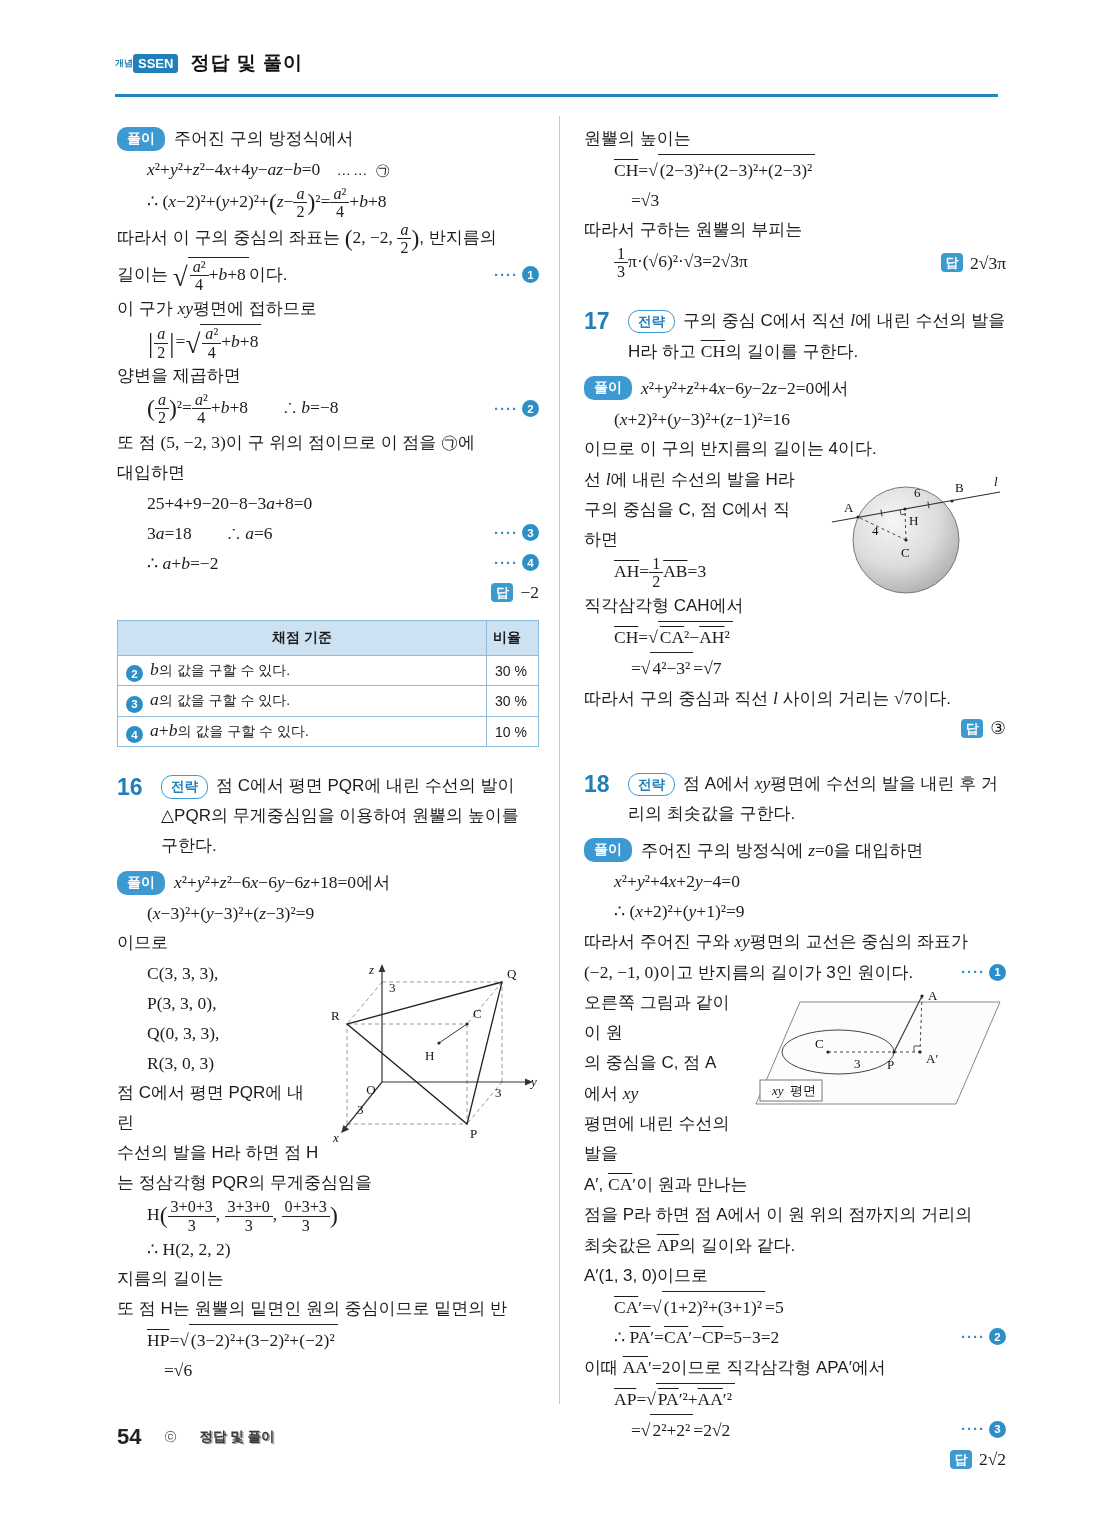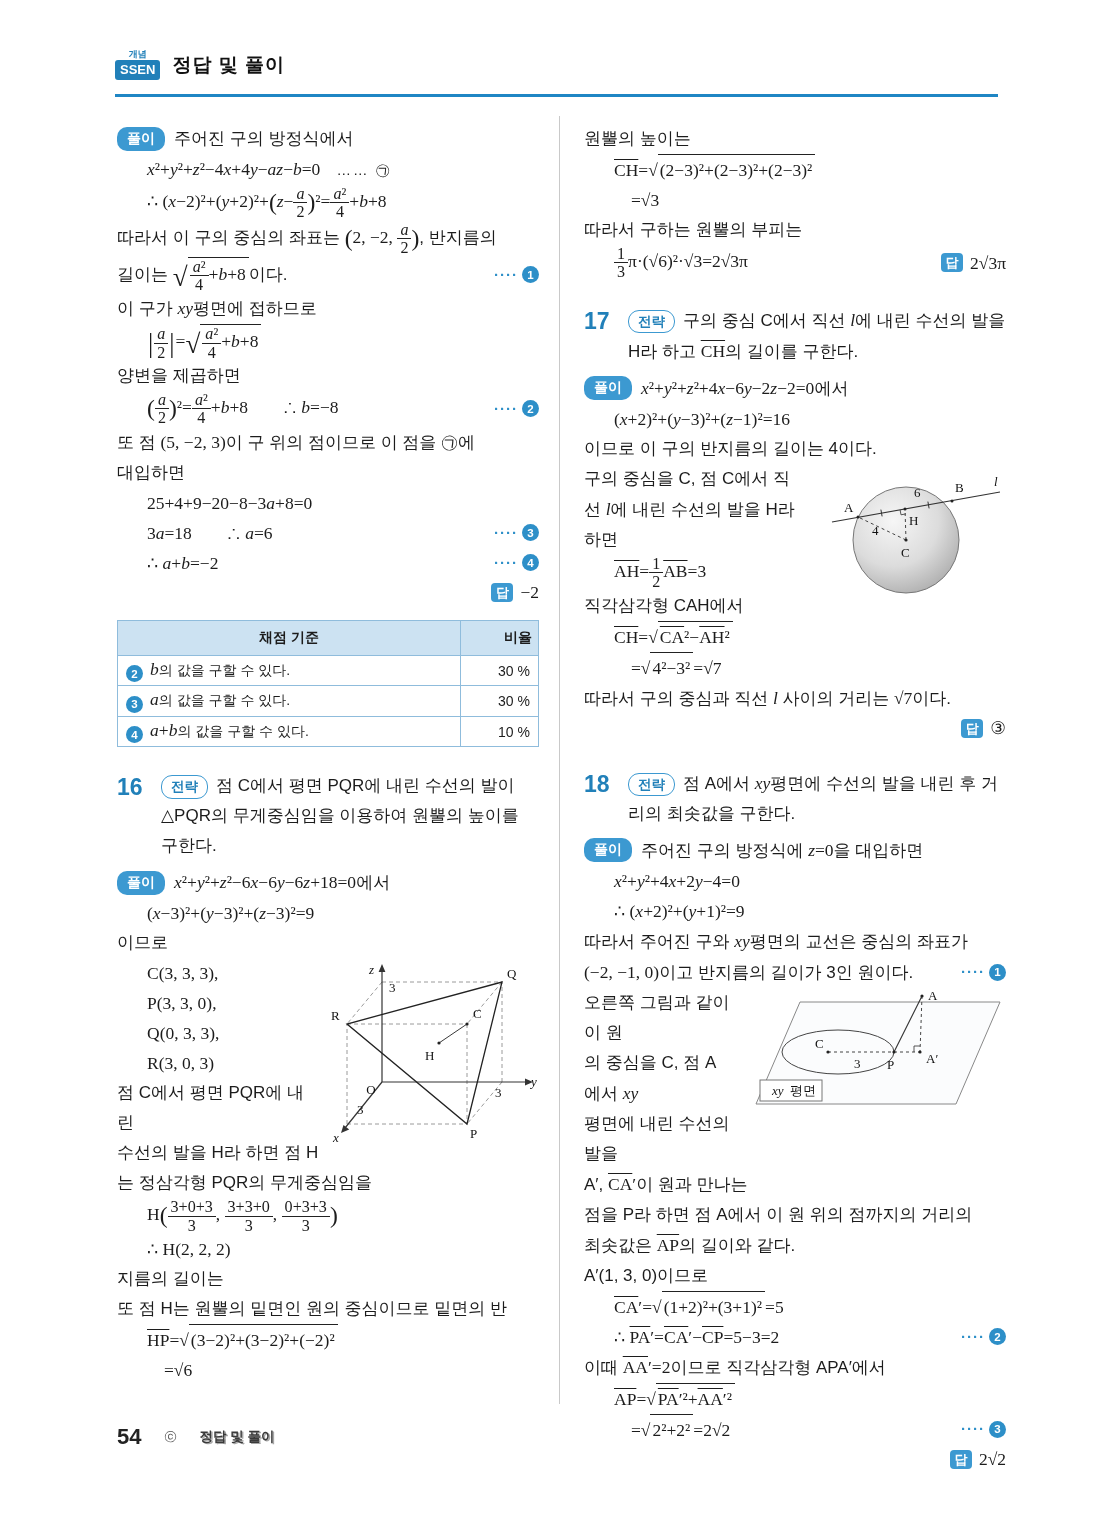--- a/index.html
+++ b/index.html
@@ -2,21 +2,21 @@
 <html><head>
 <meta charset="utf-8">
 <style>
   *{margin:0;padding:0;box-sizing:border-box}
   html,body{background:#fff}
   body{width:1114px;height:1521px;position:relative;font-family:"Liberation Sans","DejaVu Sans",sans-serif;color:#1c1c1c}
   .page{position:absolute;inset:0;background:#fff;overflow:hidden}
 
   
   .header{position:absolute;left:115px;top:50px;display:flex;align-items:center}
-  .logo{display:inline-flex;flex-direction:column;align-items:center;margin-right:12px}
+  .logo{display:inline-flex;flex-direction:row;align-items:center;margin-right:12px}
   .logo-top{font-size:9px;color:#2180b9;font-weight:bold;line-height:1}
   .logo-main{background:#2180b9;color:#fff;font-weight:bold;font-size:13px;padding:2px 5px;border-radius:3px;line-height:1.2;margin-top:1px}
   .header-title{font-size:19px;font-weight:bold;color:#111;letter-spacing:1px}
   .header-rule{position:absolute;left:115px;top:94px;width:883px;height:3px;background:#1f86c4}
   .col-divider{position:absolute;left:559px;top:116px;width:1px;height:1288px;background:#c9c9c9}
 
   
   .col{position:absolute;width:422px;font-size:17px}
   .col-left{left:117px;top:124px}
   .col-right{left:584px;top:124px}
@@ -52,21 +52,21 @@
   .dots{font-size:15px;letter-spacing:1px;color:#2d8fc8}
   .ansline{display:flex;justify-content:flex-end;align-items:center;gap:7px;min-height:30px}
   .ansval{font-size:17.5px}
   .ansgrp{margin-left:auto;display:inline-flex;align-items:center;gap:7px}
 
   
   .rubric{width:100%;border-collapse:collapse;margin:12px 0 4px;font-size:14px;font-family:"Liberation Sans",sans-serif}
   .rubric th{background:#cce2f2;border:1px solid #8fbcdc;padding:8px 6px;font-weight:bold;text-align:center}
   .rubric td{border:1px solid #8fbcdc;padding:3px 8px}
   .rubric .crit .cnum{margin-right:7px;vertical-align:-3px}
-  .rubric .pct{text-align:right;width:78px}
+  .rubric .pct{text-align:left;width:52px}
 
   
   .fig{float:right;margin:0 0 4px 8px}
   .fig16{margin-top:-4px}
   .fig text{font-family:"Liberation Serif","DejaVu Serif",serif;font-size:13px;fill:#111}
   .fig .it{font-style:italic}
 
   
   .footer{position:absolute;left:117px;top:1424px;display:flex;align-items:center;gap:23px}
   .pageno{font-size:22px;font-weight:bold;font-family:"Liberation Sans",sans-serif;color:#222}
@@ -290,22 +290,22 @@
           <text x="16" y="48">A</text>
           <text x="127" y="28">B</text>
           <text x="166" y="22" class="it">l</text>
           <text x="81" y="61">H</text>
           <text x="73" y="93">C</text>
           <text x="86" y="33">6</text>
           <text x="44" y="71">4</text>
         </svg>
       </div>
 
+      <div class="line">선 <span class="m"><i>l</i></span>에 내린 수선의 발을 H라</div>
       <div class="line">구의 중심을 C, 점 C에서 직</div>
-      <div class="line">선 <span class="m"><i>l</i></span>에 내린 수선의 발을 H라</div>
       <div class="line">하면</div>
       <div class="line ind m"><span class="ov">AH</span>=<span class="fr"><span>1</span><span>2</span></span><span class="ov">AB</span>=3</div>
       <div class="line">직각삼각형 CAH에서</div>
       <div class="line ind m"><span class="ov">CH</span>=√<span class="sq"><span class="ov">CA</span>²−<span class="ov">AH</span>²</span></div>
       <div class="line ind2 m">=√<span class="sq">4²−3²</span>=√7</div>
       <div class="line">따라서 구의 중심과 직선 <span class="m"><i>l</i></span> 사이의 거리는 <span class="m">√7</span>이다.</div>
       <div class="ansline">
         <span class="badge-ans">답</span>
         <span class="ansval m">③</span>
       </div>

